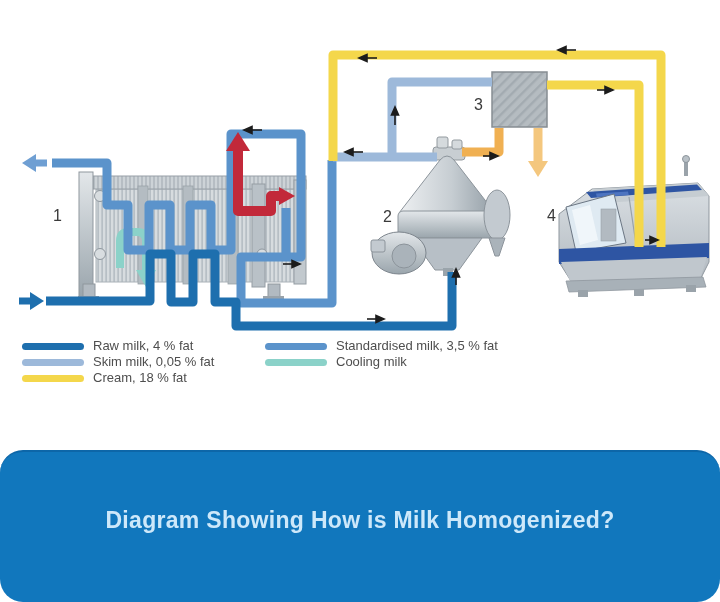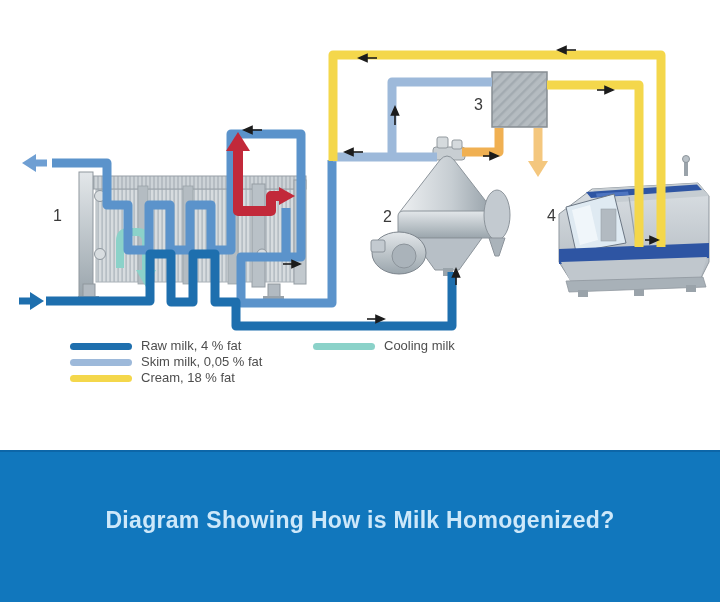--- a/index.html
+++ b/index.html
@@ -1,20 +1,20 @@
 <!DOCTYPE html>
 <html><head>
 <meta charset="utf-8">
 <style>
   html,body{margin:0;padding:0;}
   body{font-family:"Liberation Sans",sans-serif;background:#ffffff;}
   .stage{position:relative;width:720px;height:602px;background:#ffffff;overflow:hidden;}
   .diagram-svg{position:absolute;left:0;top:0;}
   
-  .legend{position:absolute;left:0;top:338px;width:600px;height:70px;margin-left:48px;}
+  .legend{position:absolute;left:0;top:338px;width:600px;height:70px;}
   .legend-col{position:absolute;top:0;}
   .legend-col.left{left:22px;}
   .legend-col.right{left:265px;}
   .legend-row{display:flex;align-items:center;height:16px;}
   .swatch{width:62px;height:7px;border-radius:3.5px;flex:0 0 auto;}
   .legend-label{margin-left:9px;font-size:13px;color:#4e4e4e;white-space:nowrap;line-height:16px;}
   
   .banner{position:absolute;left:0;top:450px;width:720px;height:152px;background:#1177bd;
           border-top:2px solid #0d66a8;box-sizing:border-box;text-align:center;}
   .banner-title{margin-top:55px;font-size:23px;font-weight:bold;letter-spacing:.3px;color:#cde8fa;}
@@ -216,23 +216,27 @@
         <span class="swatch" style="background: rgb(157, 185, 218);"></span>
         <span class="legend-label">Skim milk, 0,05 % fat</span>
       </div>
       <div class="legend-row">
         <span class="swatch" style="background: rgb(244, 215, 75);"></span>
         <span class="legend-label">Cream, 18 % fat</span>
       </div>
     </div>
     <div class="legend-col right">
       <div class="legend-row">
+        <span class="swatch" style="background: rgb(91, 147, 203);"></span>
+        <span class="legend-label">Standardised milk, 3,5 % fat</span>
+      </div>
+      <div class="legend-row">
         <span class="swatch" style="background: rgb(139, 210, 201);"></span>
         <span class="legend-label">Cooling milk</span>
       </div>
     </div>
   </div>
 
-  <div class="banner" style="background: rgb(17, 119, 189);">
+  <div class="banner" style="background: rgb(17, 119, 189); border-radius: 23px;">
     <div class="banner-title" style="color: rgb(205, 232, 250);">Diagram Showing How is Milk Homogenized?</div>
   </div>
 
 </div>
 
 </body></html>

